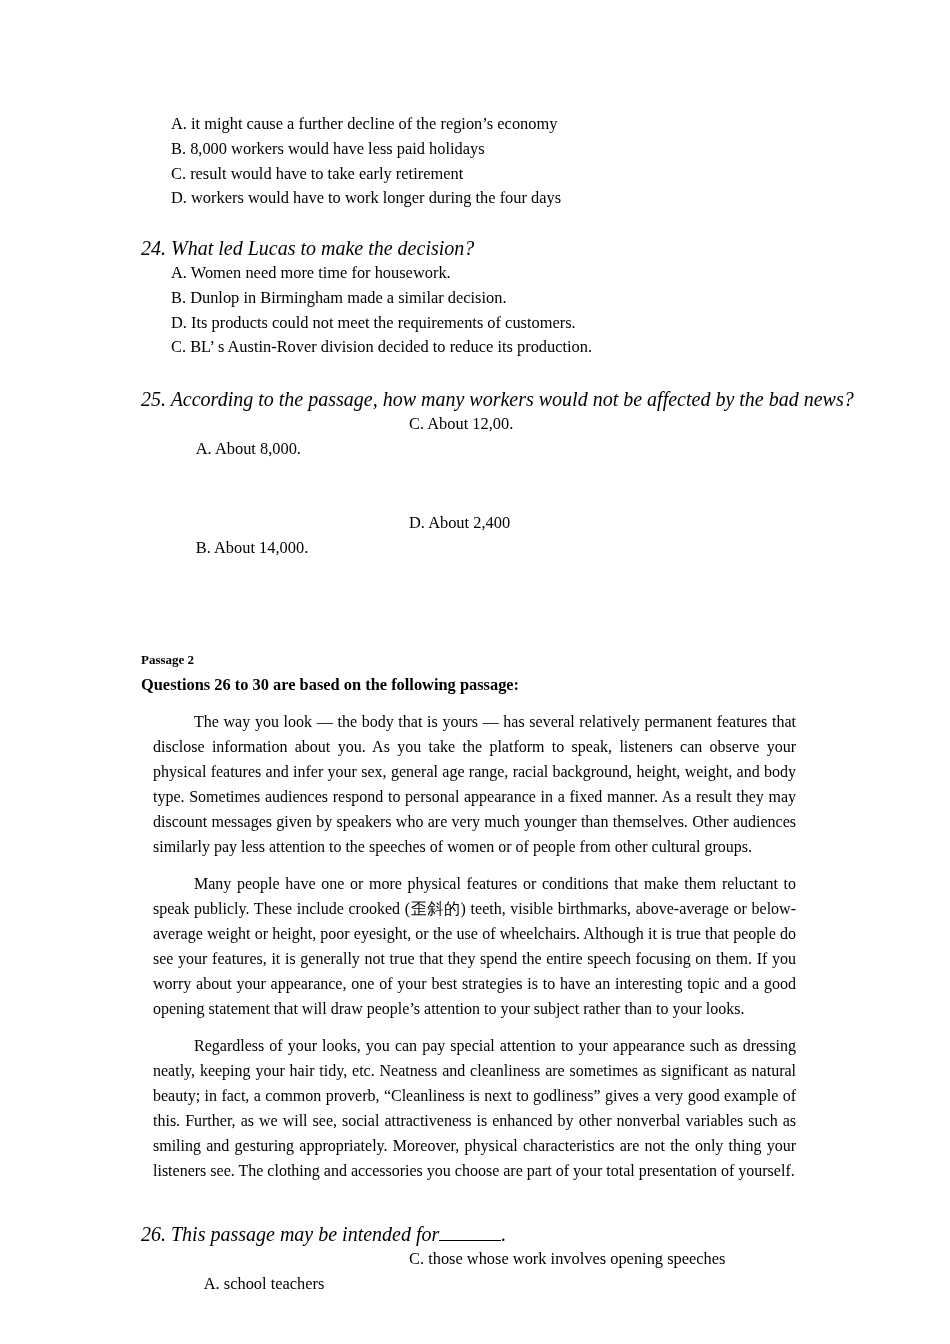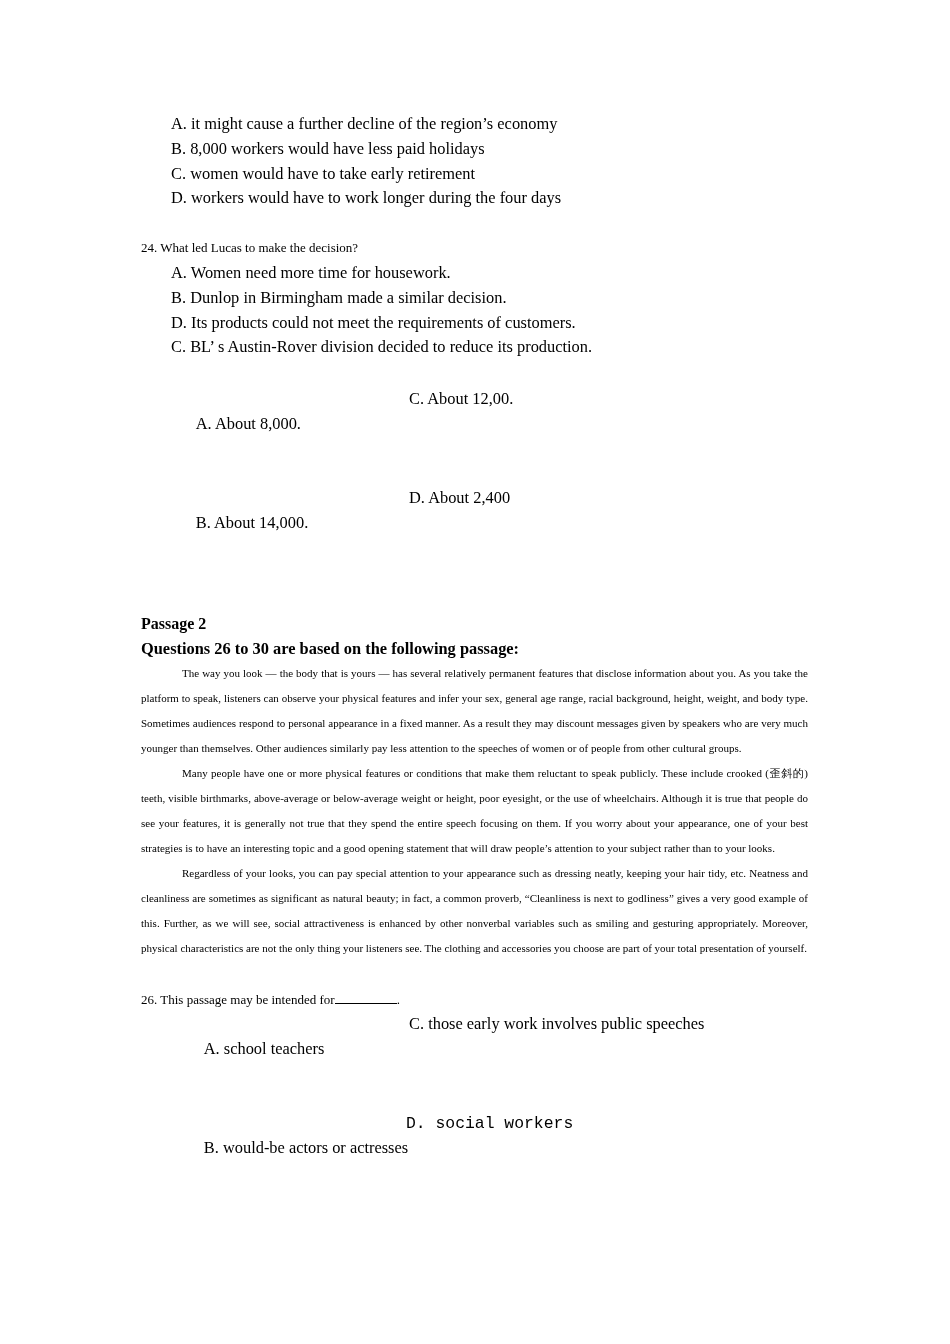--- a/index.html
+++ b/index.html
@@ -25,55 +25,57 @@
   }
   .content {
     position: absolute;
     left: 141px;
     top: 112px;
     width: 667px;
   }
 
   
   .q-line {
-    font-size: 13px;
+    font-size: 20px;
     line-height: 24.8px;
     white-space: pre;
+    font-style: italic;
   }
   .opt-line {
     font-size: 16.4px;
     line-height: 24.8px;
     white-space: pre;
   }
   .indent-30 { padding-left: 30px; }
   .indent-22 { padding-left: 22px; }
 
   .gap-sm { height: 25px; }
   .gap-md { height: 27px; }
 
   
   .passage-title {
-    font-size: 16px;
+    font-size: 13px;
     line-height: 25px;
     font-weight: bold;
+    margin-top: 12px;
   }
   .passage-sub {
     font-size: 16.4px;
     line-height: 25px;
     font-weight: bold;
   }
 
   
   .para {
-    font-size: 11px;
+    font-size: 16px;
     line-height: 25px;
     text-align: justify;
     text-justify: inter-word;
     text-indent: 41px;
-    margin: 0;
+    margin: 12px;
     hyphens: none;
   }
   .para.first { text-indent: 41px; }
 
   
   .opt-row {
     position: relative;
     font-size: 16.4px;
     line-height: 24.8px;
     white-space: pre;
@@ -101,37 +103,38 @@
 </style>
 </head>
 <body>
 
 <div class="page">
   <div class="content">
 
     <div>
       <div class="opt-line indent-30">A. it might cause a further decline of the region’s economy</div>
       <div class="opt-line indent-30">B. 8,000 workers would have less paid holidays</div>
-      <div class="opt-line indent-30">C. women would have to take early retirement</div>
+      <div class="opt-line indent-30">C. result would have to take early retirement</div>
       <div class="opt-line indent-30">D. workers would have to work longer during the four days</div>
     </div>
 
     <div class="gap-sm"></div>
 
     <div>
       <div class="q-line">24. What led Lucas to make the decision?</div>
       <div class="opt-line indent-30">A. Women need more time for housework.</div>
       <div class="opt-line indent-30">B. Dunlop in Birmingham made a similar decision.</div>
       <div class="opt-line indent-30">D. Its products could not meet the requirements of customers.</div>
       <div class="opt-line indent-30">C. BL’ s Austin-Rover division decided to reduce its production.</div>
     </div>
 
     <div class="gap-md"></div>
 
     <div>
+      <div class="q-line">25. According to the passage, how many workers would not be affected by the bad news?</div>
       <div class="opt-row indent-22">
         <span class="col-a">A. About 8,000.</span>
         <span class="col-b at-261">C. About 12,00.</span>
       </div>
       <div class="opt-row indent-22">
         <span class="col-a">B. About 14,000.</span>
         <span class="col-b at-261">D. About 2,400</span>
       </div>
     </div>
 
@@ -143,21 +146,21 @@
     <p class="para first">The way you look — the body that is yours — has several relatively permanent features that disclose information about you. As you take the platform to speak, listeners can observe your physical features and infer your sex, general age range, racial background, height, weight, and body type. Sometimes audiences respond to personal appearance in a fixed manner. As a result they may discount messages given by speakers who are very much younger than themselves. Other audiences similarly pay less attention to the speeches of women or of people from other cultural groups.</p>
     <p class="para">Many people have one or more physical features or conditions that make them reluctant to speak publicly. These include crooked (歪斜的) teeth, visible birthmarks, above-average or below-average weight or height, poor eyesight, or the use of wheelchairs. Although it is true that people do see your features, it is generally not true that they spend the entire speech focusing on them. If you worry about your appearance, one of your best strategies is to have an interesting topic and a good opening statement that will draw people’s attention to your subject rather than to your looks.</p>
     <p class="para">Regardless of your looks, you can pay special attention to your appearance such as dressing neatly, keeping your hair tidy, etc. Neatness and cleanliness are sometimes as significant as natural beauty; in fact, a common proverb, “Cleanliness is next to godliness” gives a very good example of this. Further, as we will see, social attractiveness is enhanced by other nonverbal variables such as smiling and gesturing appropriately. Moreover, physical characteristics are not the only thing your listeners see. The clothing and accessories you choose are part of your total presentation of yourself.</p>
 
     <div class="gap-md"></div>
 
     <div>
       <div class="q-line"><span>26. This passage may be intended for</span><span class="blank-ul"></span><span>.</span></div>
       <div class="opt-row indent-30">
         <span class="col-a">A. school teachers</span>
-        <span class="col-b at-261">C. those early work involves public speeches</span>
+        <span class="col-b at-261">C. those whose work involves opening speeches</span>
       </div>
       <div class="opt-row indent-30">
         <span class="col-a">B. would-be actors or actresses</span>
         <span class="col-b at-265">D. social workers</span>
       </div>
     </div>
 
   </div>
 </div>
 

